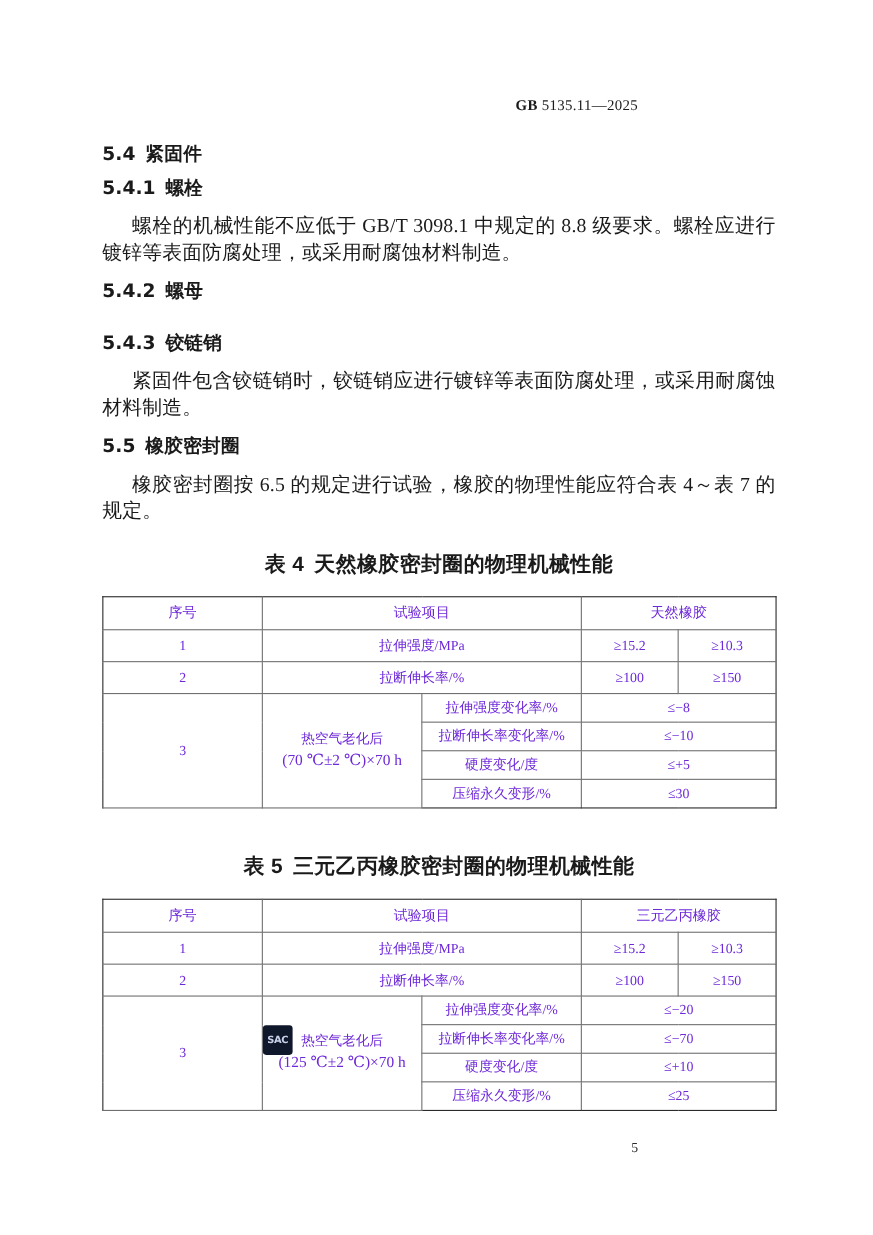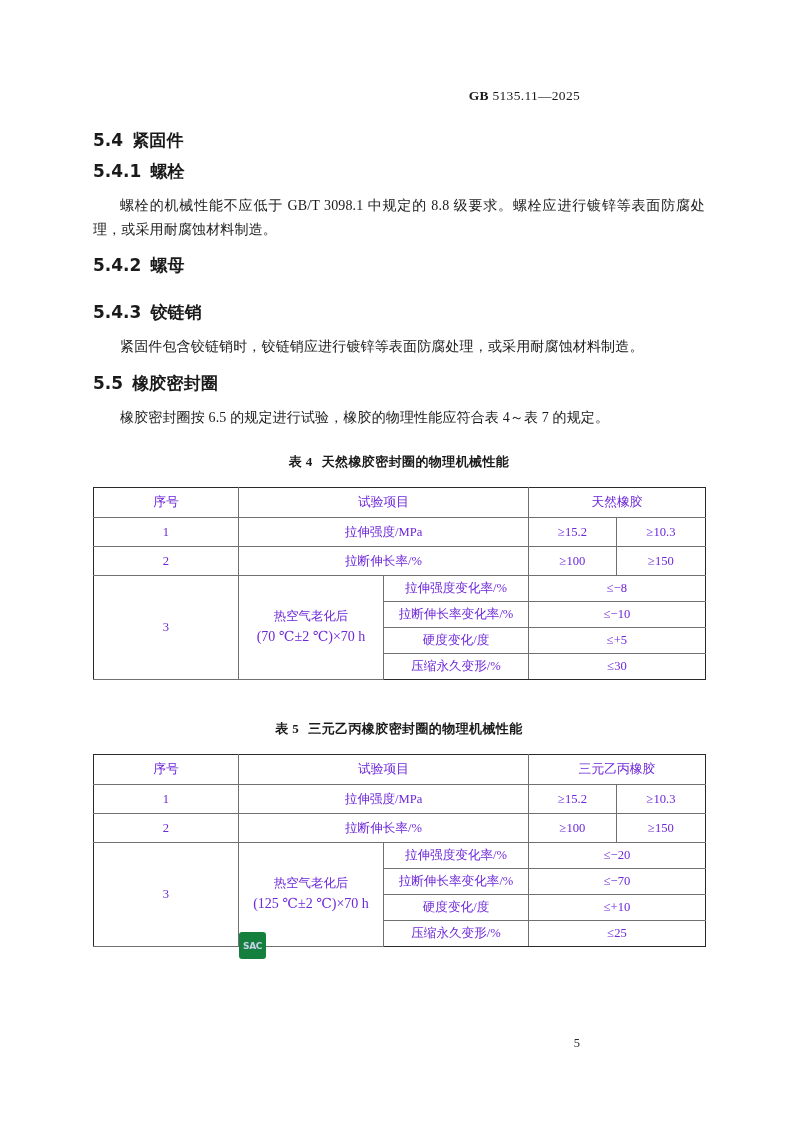--- a/index.html
+++ b/index.html
@@ -55,36 +55,36 @@
   }
   h3.clause .num {
     font-weight: bold;
     margin-right: 9px;
     letter-spacing: 0;
   }
 
   p.para {
     margin: 0;
     padding: 0;
-    font-size: 14px;
+    font-size: 18px;
     line-height: 23.5px;
     text-align: justify;
     text-justify: inter-ideograph;
     text-indent: 27px;
     letter-spacing: 0.15px;
   }
 
   .gap-sec    { height: 16px; }
   .gap-head   { height: 14px; }
   .gap-after  { height: 14px; }
 
   
   .tbl-caption {
-    font-family: Liberation Serif, serif;
-    font-size: 13px;
+    font-family: Liberation Sans, sans-serif;
+    font-size: 19px;
     font-weight: bold;
     text-align: center;
     letter-spacing: 0.4px;
     margin: 0;
   }
   .tbl-caption .cap-no { margin-right: 9px; }
 
   
   table.spec {
     border-collapse: collapse;
@@ -125,21 +125,21 @@
   .outer-left   { border-left-width: 1.6px !important; border-left-color:#2a2a2a !important; }
   .outer-right  { border-right-width: 1.6px !important; border-right-color:#2a2a2a !important; }
 
   
   .watermark {
     position: absolute;
     left: 239px;
     top: 932px;
     width: 27px;
     height: 27px;
-    background: #15803d;
+    background: #0f172a;
     border-radius: 3px;
     font-family: "DejaVu Sans", "Liberation Sans", sans-serif;
     font-size: 9px;
     font-weight: bold;
     color: #c8d2ea;
     display: flex;
     align-items: center;
     justify-content: center;
     letter-spacing: -0.4px;
     user-select: none;

